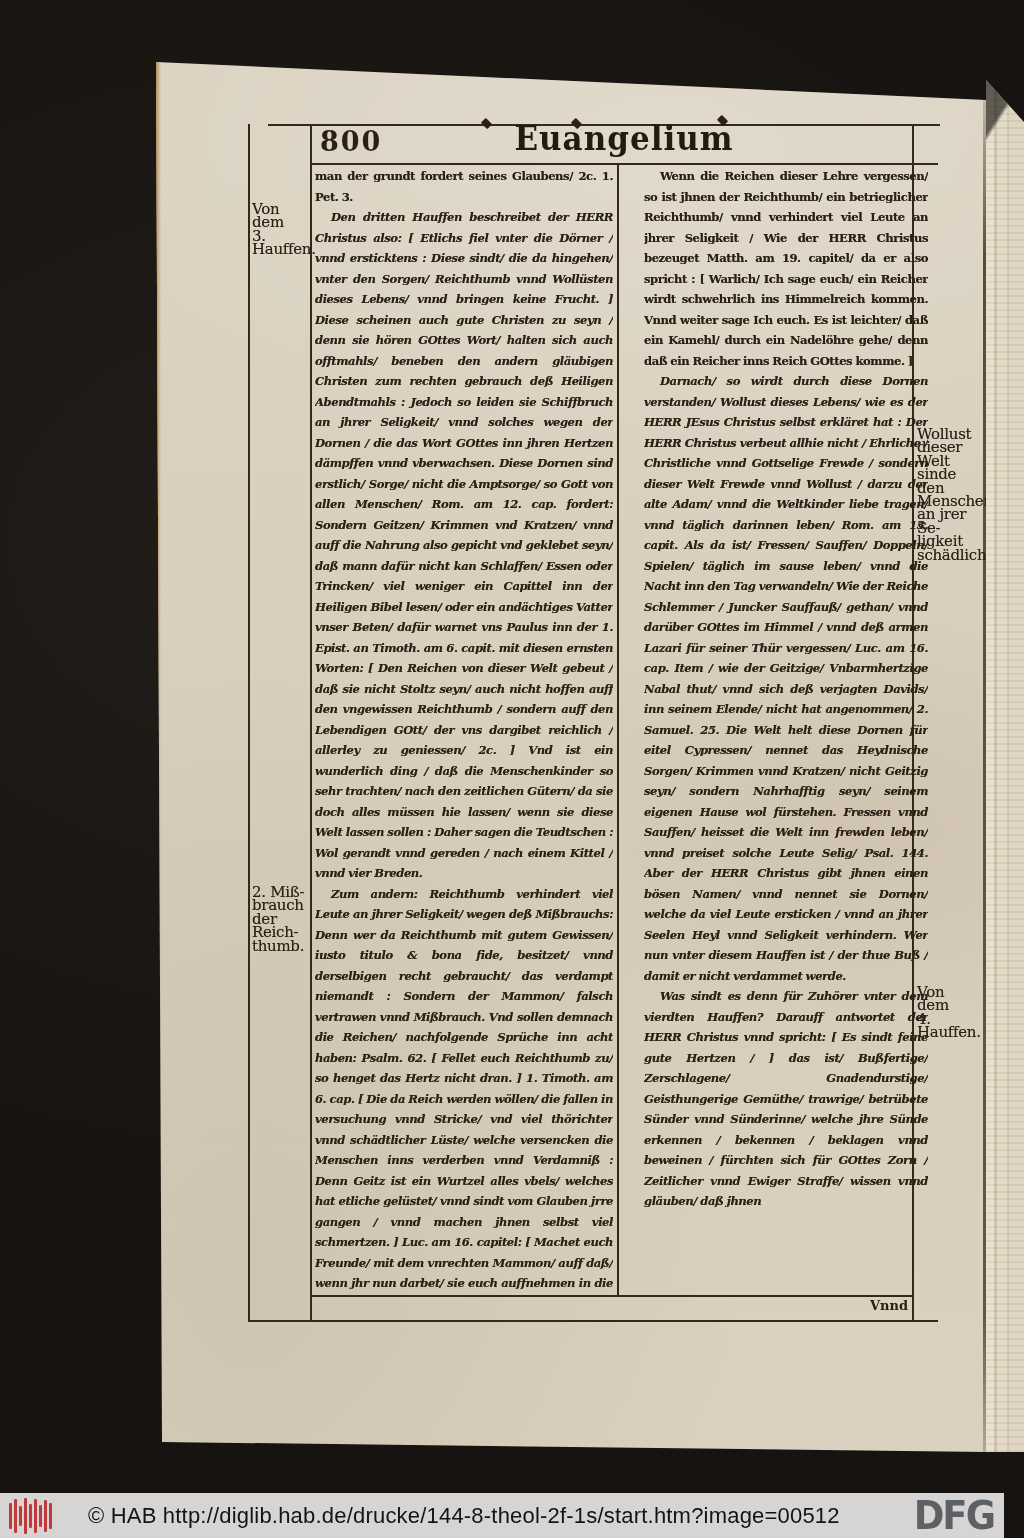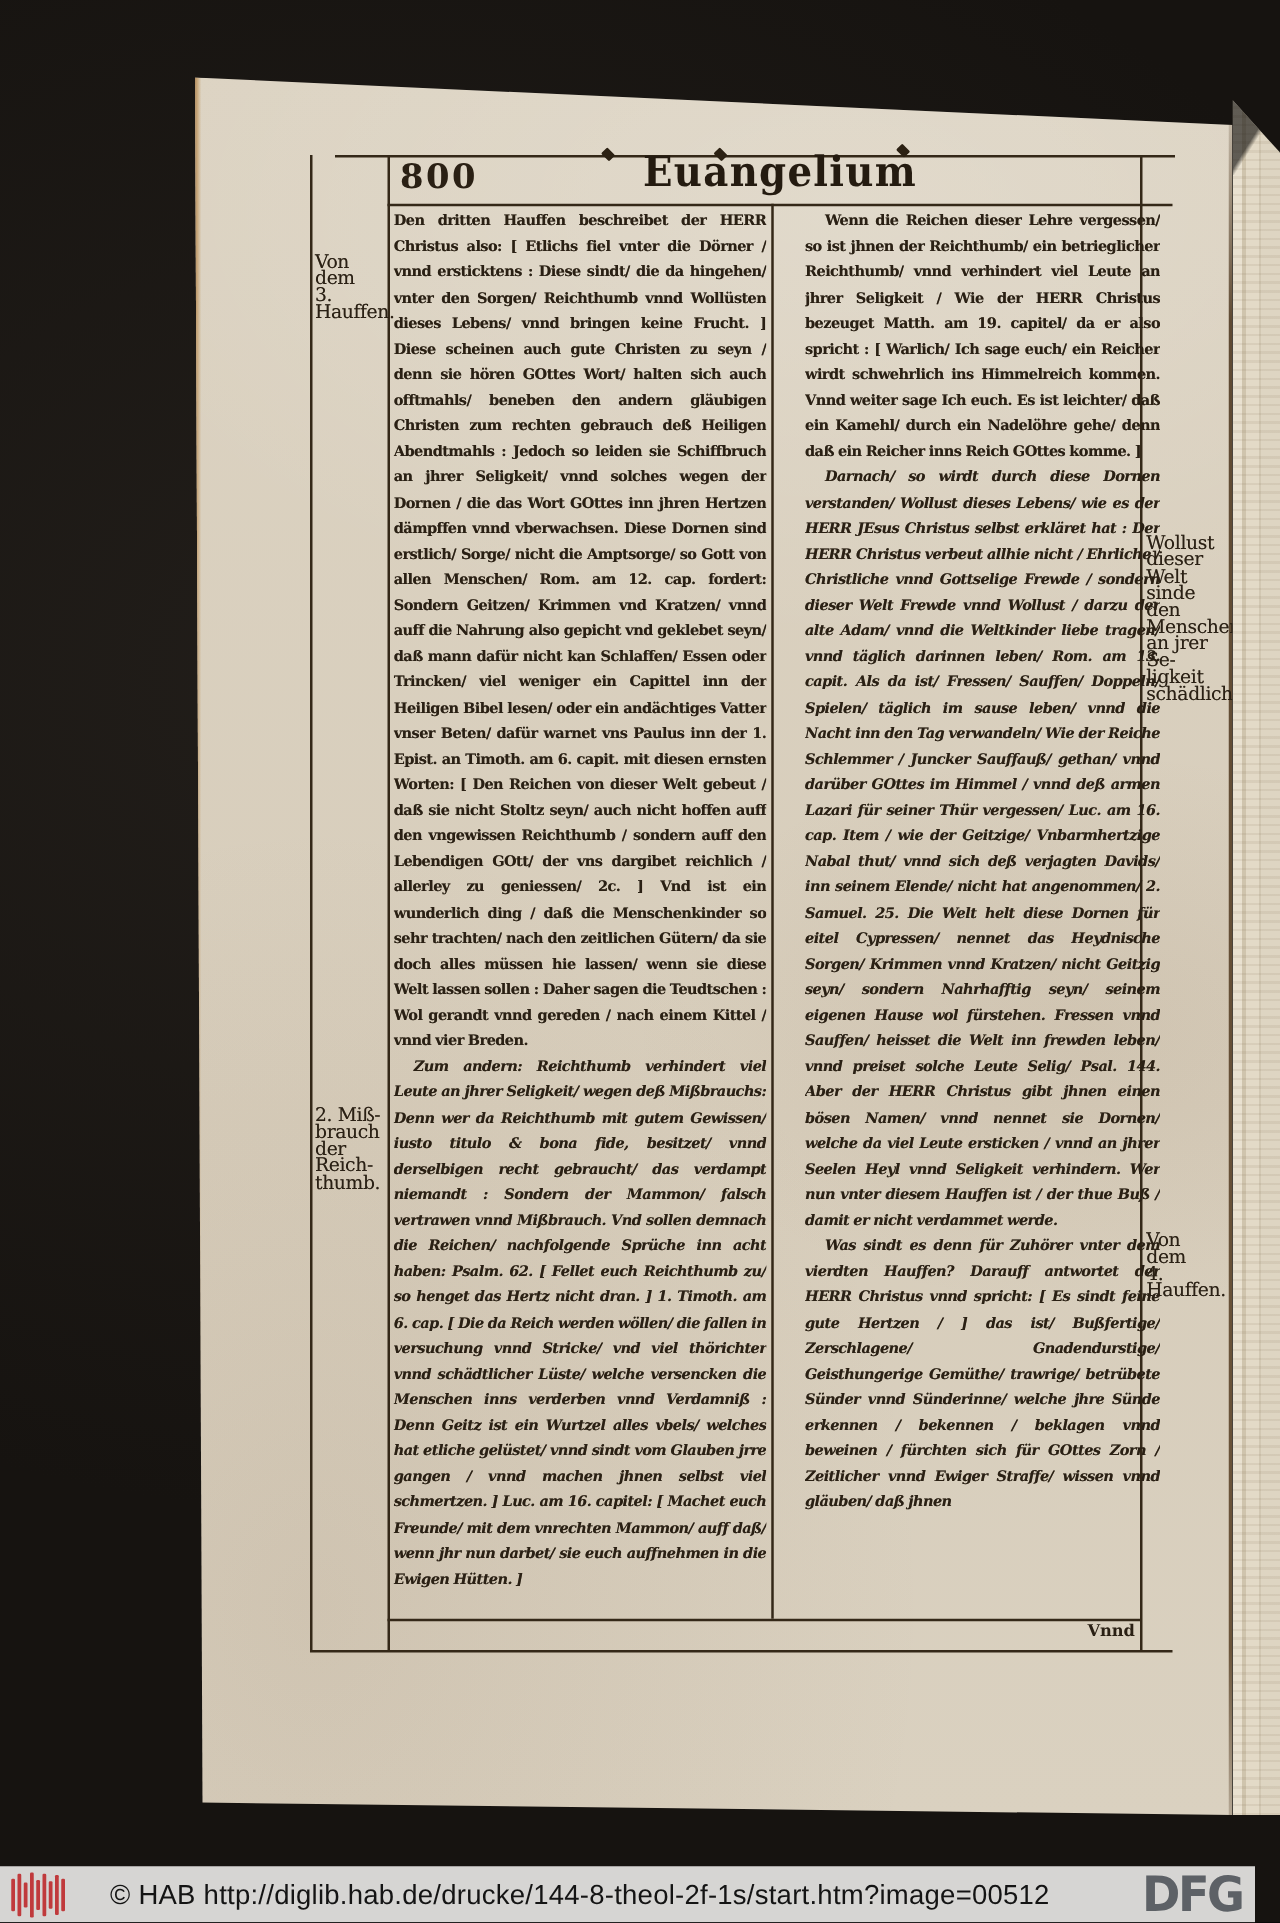--- a/index.html
+++ b/index.html
@@ -154,20 +154,21 @@
     <div class="running-title">Euangelium</div>
 
     <div class="note note-l nl-0">Von dem
 3. Hauffen.</div>
     <div class="note note-l nl-2">2. Miß-
 brauch der
 Reich-
 thumb.</div>
 
     <div class="col col-left">
+        <p>man der grundt fordert seines Glaubens/ 2c. 1. Pet. 3.</p>
         <p>Den dritten Hauffen beschreibet der HERR Christus also: [ Etlichs fiel vnter die Dörner / vnnd ersticktens : Diese sindt/ die da hingehen/ vnter den Sorgen/ Reichthumb vnnd Wollüsten dieses Lebens/ vnnd bringen keine Frucht. ] Diese scheinen auch gute Christen zu seyn / denn sie hören GOttes Wort/ halten sich auch offtmahls/ beneben den andern gläubigen Christen zum rechten gebrauch deß Heiligen Abendtmahls : Jedoch so leiden sie Schiffbruch an jhrer Seligkeit/ vnnd solches wegen der Dornen / die das Wort GOttes inn jhren Hertzen dämpffen vnnd vberwachsen. Diese Dornen sind erstlich/ Sorge/ nicht die Amptsorge/ so Gott von allen Menschen/ Rom. am 12. cap. fordert: Sondern Geitzen/ Krimmen vnd Kratzen/ vnnd auff die Nahrung also gepicht vnd geklebet seyn/ daß mann dafür nicht kan Schlaffen/ Essen oder Trincken/ viel weniger ein Capittel inn der Heiligen Bibel lesen/ oder ein andächtiges Vatter vnser Beten/ dafür warnet vns Paulus inn der 1. Epist. an Timoth. am 6. capit. mit diesen ernsten Worten: [ Den Reichen von dieser Welt gebeut / daß sie nicht Stoltz seyn/ auch nicht hoffen auff den vngewissen Reichthumb / sondern auff den Lebendigen GOtt/ der vns dargibet reichlich / allerley zu geniessen/ 2c. ] Vnd ist ein wunderlich ding / daß die Menschenkinder so sehr trachten/ nach den zeitlichen Gütern/ da sie doch alles müssen hie lassen/ wenn sie diese Welt lassen sollen : Daher sagen die Teudtschen : Wol gerandt vnnd gereden / nach einem Kittel / vnnd vier Breden.</p>
         <p>Zum andern: Reichthumb verhindert viel Leute an jhrer Seligkeit/ wegen deß Mißbrauchs: Denn wer da Reichthumb mit gutem Gewissen/ iusto titulo &amp; bona fide, besitzet/ vnnd derselbigen recht gebraucht/ das verdampt niemandt : Sondern der Mammon/ falsch vertrawen vnnd Mißbrauch. Vnd sollen demnach die Reichen/ nachfolgende Sprüche inn acht haben: Psalm. 62. [ Fellet euch Reichthumb zu/ so henget das Hertz nicht dran. ] 1. Timoth. am 6. cap. [ Die da Reich werden wöllen/ die fallen in versuchung vnnd Stricke/ vnd viel thörichter vnnd schädtlicher Lüste/ welche versencken die Menschen inns verderben vnnd Verdamniß : Denn Geitz ist ein Wurtzel alles vbels/ welches hat etliche gelüstet/ vnnd sindt vom Glauben jrre gangen / vnnd machen jhnen selbst viel schmertzen. ] Luc. am 16. capitel: [ Machet euch Freunde/ mit dem vnrechten Mammon/ auff daß/ wenn jhr nun darbet/ sie euch auffnehmen in die Ewigen Hütten. ]</p>
       </div>
     <div class="col col-right indent-first">
         <p>Wenn die Reichen dieser Lehre vergessen/ so ist jhnen der Reichthumb/ ein betrieglicher Reichthumb/ vnnd verhindert viel Leute an jhrer Seligkeit / Wie der HERR Christus bezeuget Matth. am 19. capitel/ da er also spricht : [ Warlich/ Ich sage euch/ ein Reicher wirdt schwehrlich ins Himmelreich kommen. Vnnd weiter sage Ich euch. Es ist leichter/ daß ein Kamehl/ durch ein Nadelöhre gehe/ denn daß ein Reicher inns Reich GOttes komme. ]</p>
         <p>Darnach/ so wirdt durch diese Dornen verstanden/ Wollust dieses Lebens/ wie es der HERR JEsus Christus selbst erkläret hat : Der HERR Christus verbeut allhie nicht / Ehrliche / Christliche vnnd Gottselige Frewde / sondern dieser Welt Frewde vnnd Wollust / darzu der alte Adam/ vnnd die Weltkinder liebe tragen/ vnnd täglich darinnen leben/ Rom. am 13. capit. Als da ist/ Fressen/ Sauffen/ Doppeln/ Spielen/ täglich im sause leben/ vnnd die Nacht inn den Tag verwandeln/ Wie der Reiche Schlemmer / Juncker Sauffauß/ gethan/ vnnd darüber GOttes im Himmel / vnnd deß armen Lazari für seiner Thür vergessen/ Luc. am 16. cap. Item / wie der Geitzige/ Vnbarmhertzige Nabal thut/ vnnd sich deß verjagten Davids/ inn seinem Elende/ nicht hat angenommen/ 2. Samuel. 25. Die Welt helt diese Dornen für eitel Cypressen/ nennet das Heydnische Sorgen/ Krimmen vnnd Kratzen/ nicht Geitzig seyn/ sondern Nahrhafftig seyn/ seinem eigenen Hause wol fürstehen. Fressen vnnd Sauffen/ heisset die Welt inn frewden leben/ vnnd preiset solche Leute Selig/ Psal. 144. Aber der HERR Christus gibt jhnen einen bösen Namen/ vnnd nennet sie Dornen/ welche da viel Leute ersticken / vnnd an jhrer Seelen Heyl vnnd Seligkeit verhindern. Wer nun vnter diesem Hauffen ist / der thue Buß / damit er nicht verdammet werde.</p>
         <p>Was sindt es denn für Zuhörer vnter dem vierdten Hauffen? Darauff antwortet der HERR Christus vnnd spricht: [ Es sindt feine gute Hertzen / ] das ist/ Bußfertige/ Zerschlagene/ Gnadendurstige/ Geisthungerige Gemüthe/ trawrige/ betrübete Sünder vnnd Sünderinne/ welche jhre Sünde erkennen / bekennen / beklagen vnnd beweinen / fürchten sich für GOttes Zorn / Zeitlicher vnnd Ewiger Straffe/ wissen vnnd gläuben/ daß jhnen</p>
       </div>
 
     <div class="note note-r nr-0">Wollust

